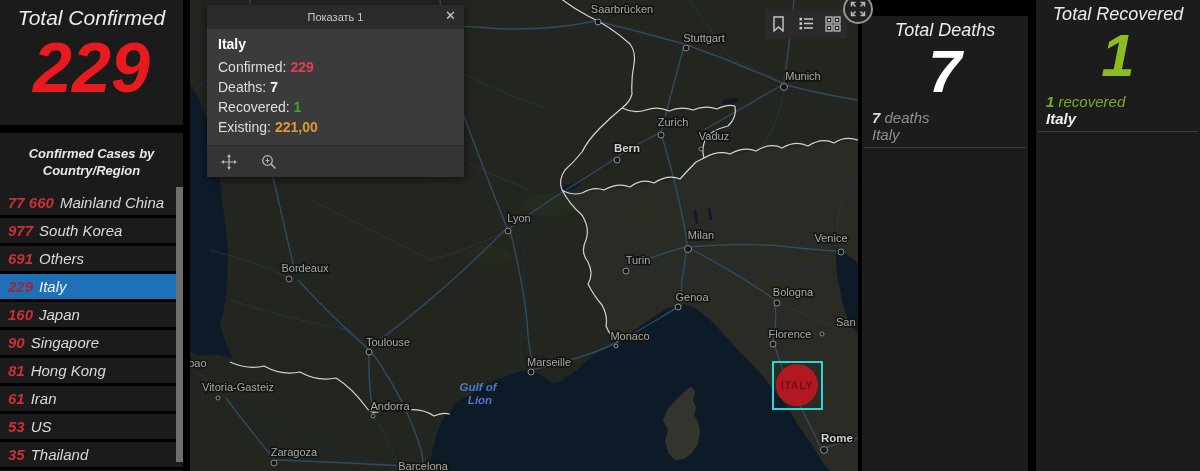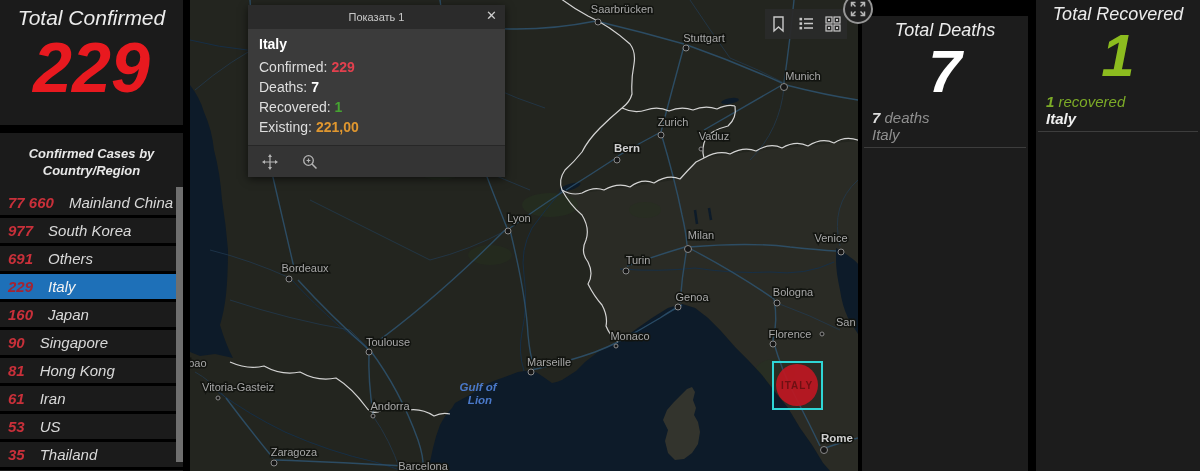--- a/index.html
+++ b/index.html
@@ -8,40 +8,40 @@
   .panel{position:absolute;background:#1b1b1b;font-style:italic;}
 
   
   .conf-title{padding-top:6px;text-align:center;font-size:21px;color:#ececec;}
   .conf-value{margin-top:2px;text-align:center;font-size:70px;line-height:72px;font-weight:bold;color:#e8191f;}
 
   
   .list-header{height:57px;box-sizing:border-box;padding-top:12px;text-align:center;
                font-size:13px;font-weight:bold;line-height:17px;color:#e8e8e8;}
   .row{height:25px;border-bottom:3px solid #000;display:flex;align-items:center;
-       padding-left:8px;gap:15px;font-size:15px;cursor:pointer;}
+       padding-left:8px;gap:6px;font-size:15px;cursor:pointer;}
   .row .cnt{color:#c9303a;font-weight:bold;white-space:pre;}
   .row .nm{color:#d9d9d9;white-space:nowrap;}
   .row.selected{background:#1e70b8;}
   .row.selected .cnt{color:#a32433;}
   .row.selected .nm{color:#f2f2f2;}
   .scroll-thumb{position:absolute;left:176px;top:54px;width:7px;height:275px;background:#6f6f6f;}
 
   
   .map{position:absolute;left:190px;top:0;width:668px;height:386px;background:#23251f;}
   .map svg{display:block;}
   .clbl{font-size:11px;fill:#a8a8a8;text-anchor:middle;paint-order:stroke;stroke:#121410;stroke-width:3px;}
   .clbl-bold{font-size:11.5px;font-weight:bold;fill:#d0d0d0;}
   .clbl-start{text-anchor:start;}
   .sealbl{font-size:11.5px;font-weight:bold;font-style:italic;fill:#4a79c9;text-anchor:middle;}
   .marker-txt{font-size:10px;font-weight:bold;fill:#6e1013;text-anchor:middle;letter-spacing:1px;}
 
   
   .popup{position:absolute;left:207px;top:5px;width:257px;background:#3b3b3b;
-         box-shadow:0 2px 8px rgba(0,0,0,.6);z-index:4;margin-left:41px;}
+         box-shadow:0 2px 8px rgba(0,0,0,.6);z-index:4;}
   .popup-header{height:24px;background:#2b2b2b;display:flex;align-items:center;justify-content:center;
                 position:relative;font-size:11px;color:#c8c8c8;}
   .popup-close{position:absolute;right:8px;top:3px;font-size:13px;color:#cfcfcf;cursor:pointer;}
   .popup-body{padding:7px 11px 8px 11px;font-size:14px;}
   .popup-country{font-weight:bold;color:#fff;margin-bottom:5px;}
   .popup-row{line-height:20px;color:#dedede;}
   .popup-row .val{font-weight:bold;margin-left:4px;}
   .v-conf{color:#e2404e;}
   .v-death{color:#ffffff;}
   .v-rec{color:#46a431;}

